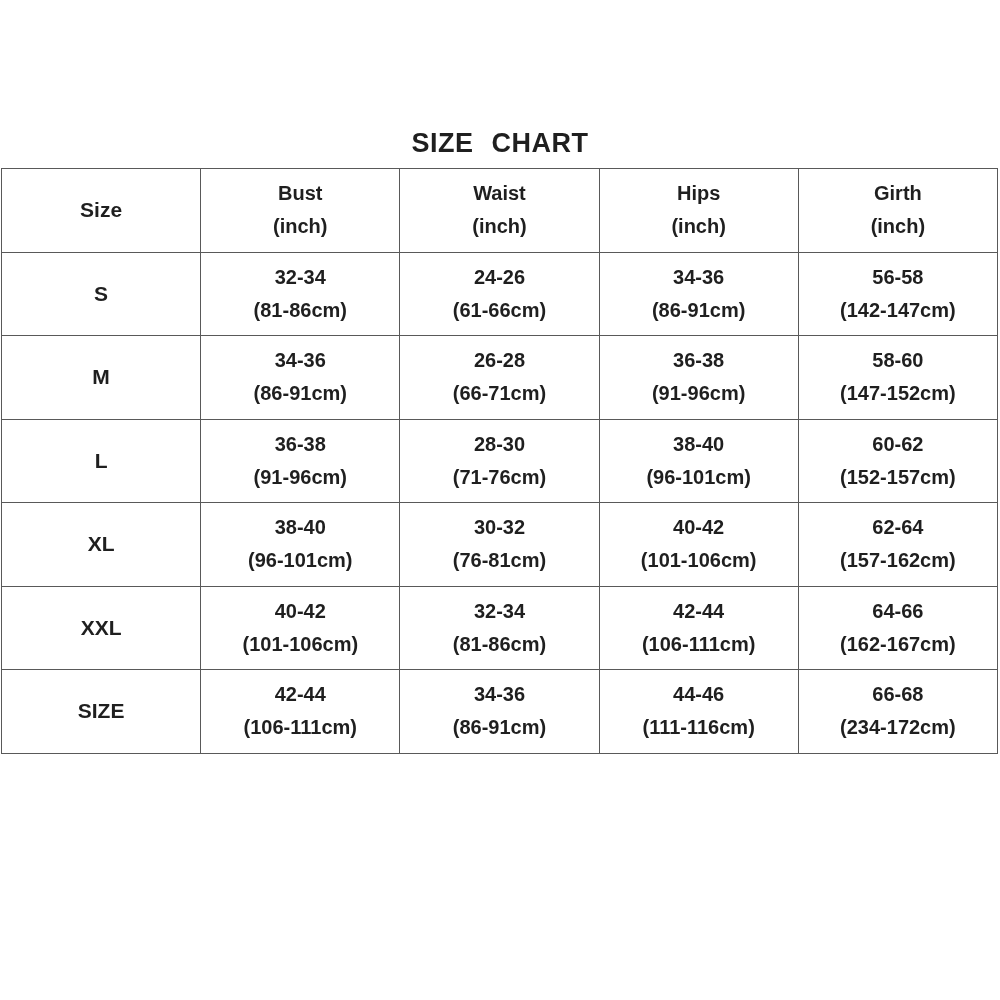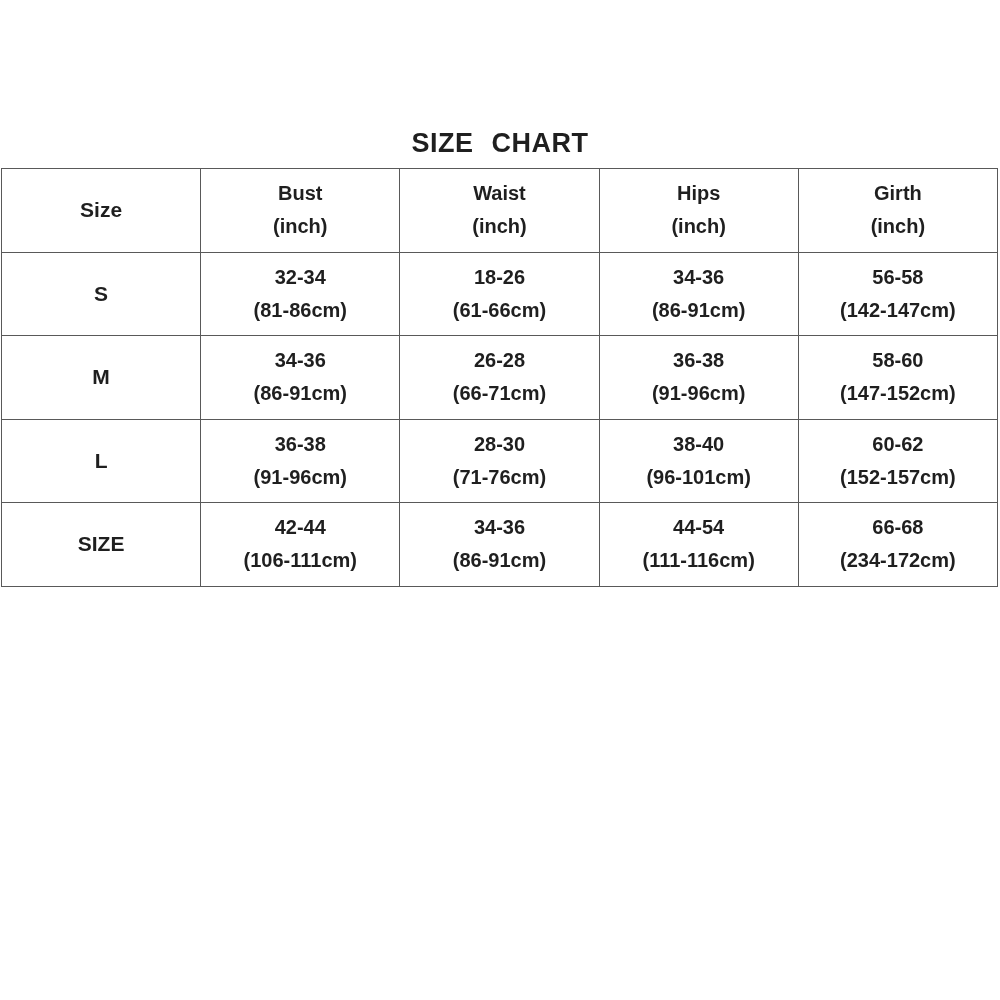--- a/index.html
+++ b/index.html
@@ -93,21 +93,21 @@
 
       <tr>
         <td>
             <div class="size-label">S</div>
           </td>
         <td class="two-line">
           <div>32-34</div>
           <div>(81-86cm)</div>
         </td>
         <td class="two-line">
-          <div>18-26</div>
+          <div>24-26</div>
           <div>(61-66cm)</div>
         </td>
         <td class="two-line">
           <div>34-36</div>
           <div>(86-91cm)</div>
         </td>
         <td class="two-line">
           <div>56-58</div>
           <div>(142-147cm)</div>
         </td>
@@ -150,36 +150,78 @@
         <td class="two-line">
           <div>38-40</div>
           <div>(96-101cm)</div>
         </td>
         <td class="two-line">
           <div>60-62</div>
           <div>(152-157cm)</div>
         </td>
       </tr>
 
-
-
-      <tr>
-        <td>
-            <div class="size-label">SIZE</div>
-          </td>
+      <tr>
+        <td>
+            <div class="size-label">XL</div>
+          </td>
+        <td class="two-line">
+          <div>38-40</div>
+          <div>(96-101cm)</div>
+        </td>
+        <td class="two-line">
+          <div>30-32</div>
+          <div>(76-81cm)</div>
+        </td>
+        <td class="two-line">
+          <div>40-42</div>
+          <div>(101-106cm)</div>
+        </td>
+        <td class="two-line">
+          <div>62-64</div>
+          <div>(157-162cm)</div>
+        </td>
+      </tr>
+
+      <tr>
+        <td>
+            <div class="size-label">XXL</div>
+          </td>
+        <td class="two-line">
+          <div>40-42</div>
+          <div>(101-106cm)</div>
+        </td>
+        <td class="two-line">
+          <div>32-34</div>
+          <div>(81-86cm)</div>
+        </td>
         <td class="two-line">
           <div>42-44</div>
           <div>(106-111cm)</div>
         </td>
         <td class="two-line">
+          <div>64-66</div>
+          <div>(162-167cm)</div>
+        </td>
+      </tr>
+
+      <tr>
+        <td>
+            <div class="size-label">SIZE</div>
+          </td>
+        <td class="two-line">
+          <div>42-44</div>
+          <div>(106-111cm)</div>
+        </td>
+        <td class="two-line">
           <div>34-36</div>
           <div>(86-91cm)</div>
         </td>
         <td class="two-line">
-          <div>44-54</div>
+          <div>44-46</div>
           <div>(111-116cm)</div>
         </td>
         <td class="two-line">
           <div>66-68</div>
           <div>(234-172cm)</div>
         </td>
       </tr>
 
     </tbody>
   </table>

